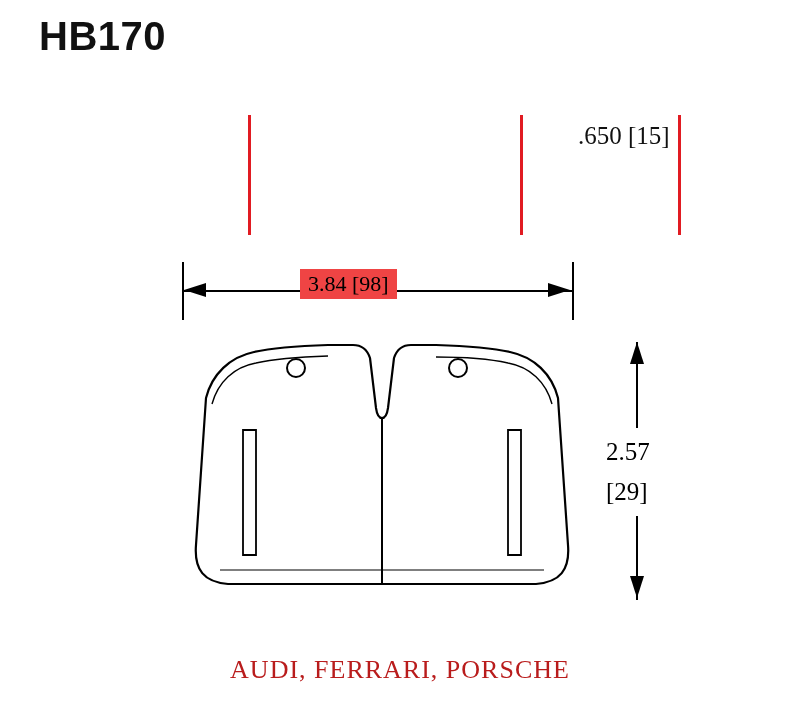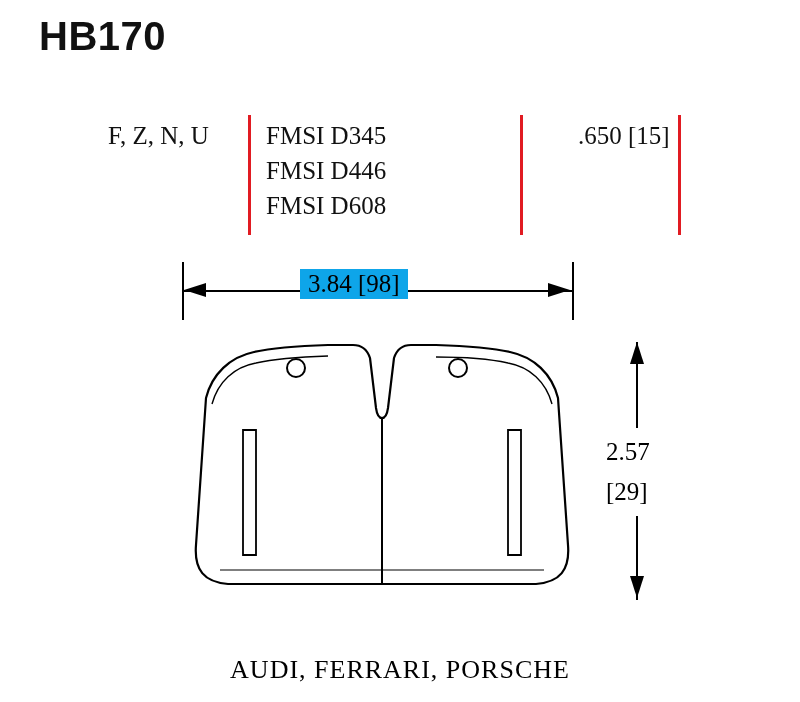--- a/index.html
+++ b/index.html
@@ -86,23 +86,23 @@
     top: 28px;
     left: 2px;
     width: 388px;
     height: 1.6px;
     background: #000;
   }
   .dim-width .label {
     position: absolute;
     top: 7px;
     left: 118px;
-    background: #0ea5e9;
+    background: #ef4444;
     padding: 0 8px;
-    font-size: 25px;
+    font-size: 22px;
     font-family: "Liberation Serif", serif;
     line-height: 30px;
   }
   .arrow-l, .arrow-r {
     position: absolute;
     top: 21px;
     width: 0;
     height: 0;
     border-top: 7px solid transparent;
     border-bottom: 7px solid transparent;
@@ -157,43 +157,37 @@
   
   .vehicles {
     position: absolute;
     left: 0;
     right: 0;
     top: 655px;
     text-align: center;
     font-family: "Liberation Serif", serif;
     font-size: 26px;
     letter-spacing: 1px;
-    color: #000000;
+    color: #b91c1c;
   }
 </style>
 </head>
 <body>
 
 <div class="page">
 
   <div class="part-number">HB170</div>
 
   <div class="spec-table">
 
     <div class="spec-col compounds">
-      <div>F, Z, N, U</div>
     </div>
 
     <div class="rule rule-1"></div>
 
-    <div class="spec-col fmsi">
-      <div>FMSI D345</div>
-      <div>FMSI D446</div>
-      <div>FMSI D608</div>
-    </div>
 
     <div class="rule rule-2"></div>
     <div class="rule rule-3"></div>
 
     <div class="spec-col thickness">
       <div>.650 [15]</div>
     </div>
   </div>
 
   <div class="dim-width">

